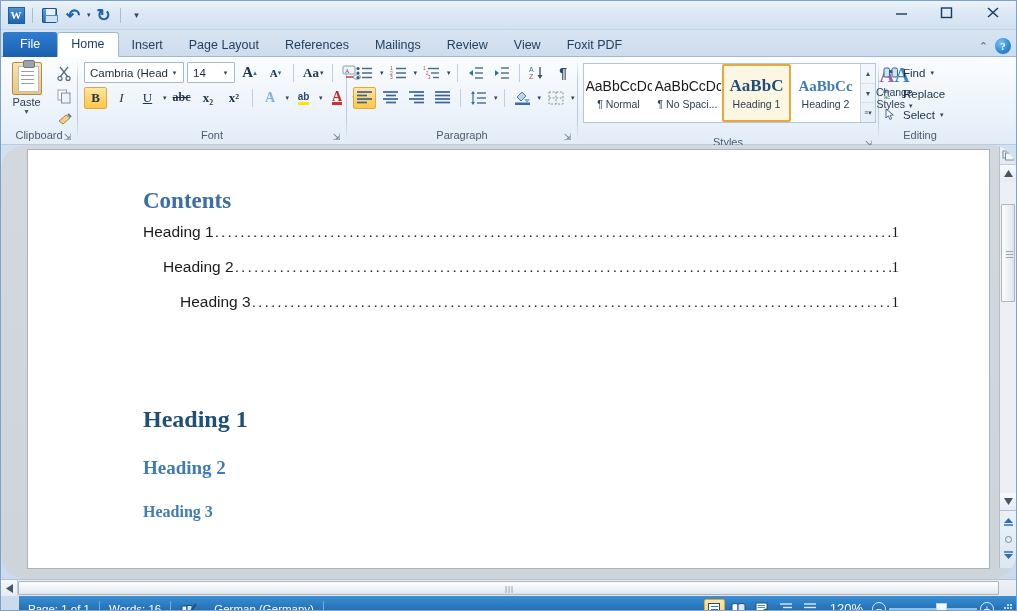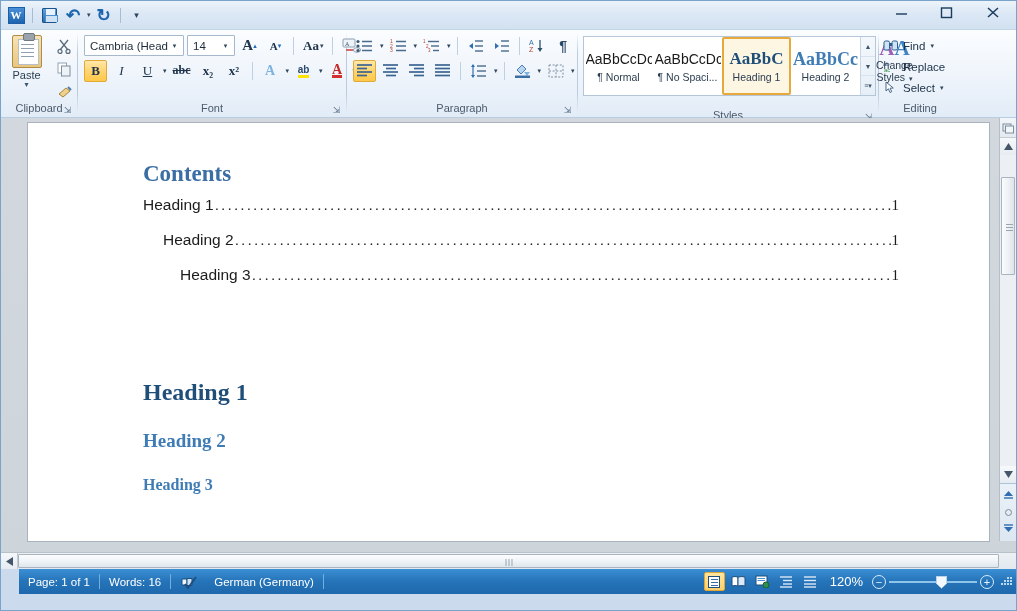--- a/index.html
+++ b/index.html
@@ -185,41 +185,42 @@
   }
   .style-item {
     width:69px; display:flex; flex-direction:column; align-items:center; justify-content:center;
     border:2px solid transparent; cursor:default;
   }
   .style-item.sel {
     border:2px solid #e8a93c; background:#fdf6e3; border-radius:2px;
   }
   .style-prev { font-size:14px; color:#1a1a1a; line-height:20px; white-space:nowrap; overflow:hidden; width:66px; text-align:center;}
   .style-prev.h1 { color:#1f4e79; font-family:"Liberation Serif",serif; font-weight:bold; font-size:17px;}
-  .style-prev.h2 { color:#3f7cb5; font-family:"Liberation Serif",serif; font-weight:bold; font-size:18px;}
+  .style-prev.h2 { color:#3f7cb5; font-family:"Liberation Serif",serif; font-weight:bold; font-size:15px;}
   .style-name { font-size:10.5px; color:#2b3d50; margin-top:2px; white-space:nowrap; }
   .gallery-scroll {
     width:15px; border-left:1px solid #c8d6e4; display:flex; flex-direction:column;
     background:linear-gradient(180deg,#f4f8fc 0%,#e6eef7 100%);
   }
   .gs-btn { flex:1; display:flex; align-items:center; justify-content:center; font-size:7px; color:#3b556f; border-bottom:1px solid #d6e2ee;}
   .changestyles { width:58px; text-align:center; padding-top:4px; }
   .cs-icon { font-family:"Liberation Serif",serif; font-weight:bold; font-size:21px; line-height:22px; }
   .cs-icon .a1{color:#a05fb5;} .cs-icon .a2{color:#3f85c6;}
   .cs-label { font-size:10.5px; color:#2b3d50; line-height:12px; }
 
   
   .editgrp { width:82px; }
   .edit-item { display:flex; align-items:center; gap:4px; height:21px; padding-left:4px; font-size:11.5px; color:#20354c;}
 
   
   .docarea {
     position:relative; height:434px;
     background: linear-gradient(180deg,#d2d8de 0%,#cdd4da 100%);
     overflow:hidden;
+    border-radius:25px;
   }
   .page {
     position:absolute; left:27px; top:5px; width:961px; height:auto; min-height:418px;
     background:#fff; box-shadow:0 0 0 1px #a9b3bd;
   }
   .page-inner { padding:38px 90px 0 115px; }
   .toc-title {
     font-family:"Liberation Serif", serif; font-weight:bold;
     font-size:23px; color:#3a6ea5; margin:0 0 9px 0;
   }
@@ -346,20 +347,36 @@
       </div>
       <div class="winbtn close">
         <svg width="14" height="13" viewBox="0 0 14 13">
             <line x1="2" y1="2" x2="12" y2="11" stroke="#1a3c5e" stroke-width="1.5"></line>
             <line x1="12" y1="2" x2="2" y2="11" stroke="#1a3c5e" stroke-width="1.5"></line>
           </svg>
       </div>
     </div>
   </div>
 
+  <div class="tabstrip">
+    <div class="tab file">File</div>
+    <div class="tab active">Home</div>
+    <div class="tab">Insert</div>
+    <div class="tab">Page Layout</div>
+    <div class="tab">References</div>
+    <div class="tab">Mailings</div>
+    <div class="tab">Review</div>
+    <div class="tab">View</div>
+    <div class="tab">Foxit PDF</div>
+
+    <div class="ribbon-right-icons">
+      <span class="chev-up">⌃</span>
+      <span class="help-circle">?</span>
+    </div>
+  </div>
 
   <div class="ribbon">
 
     <div class="grp clipboard">
       <div class="grp-body">
         <div class="paste-big">
           <div class="clip-icon">
             <div class="clip-lines">
                 <i></i>
                 <i></i>

